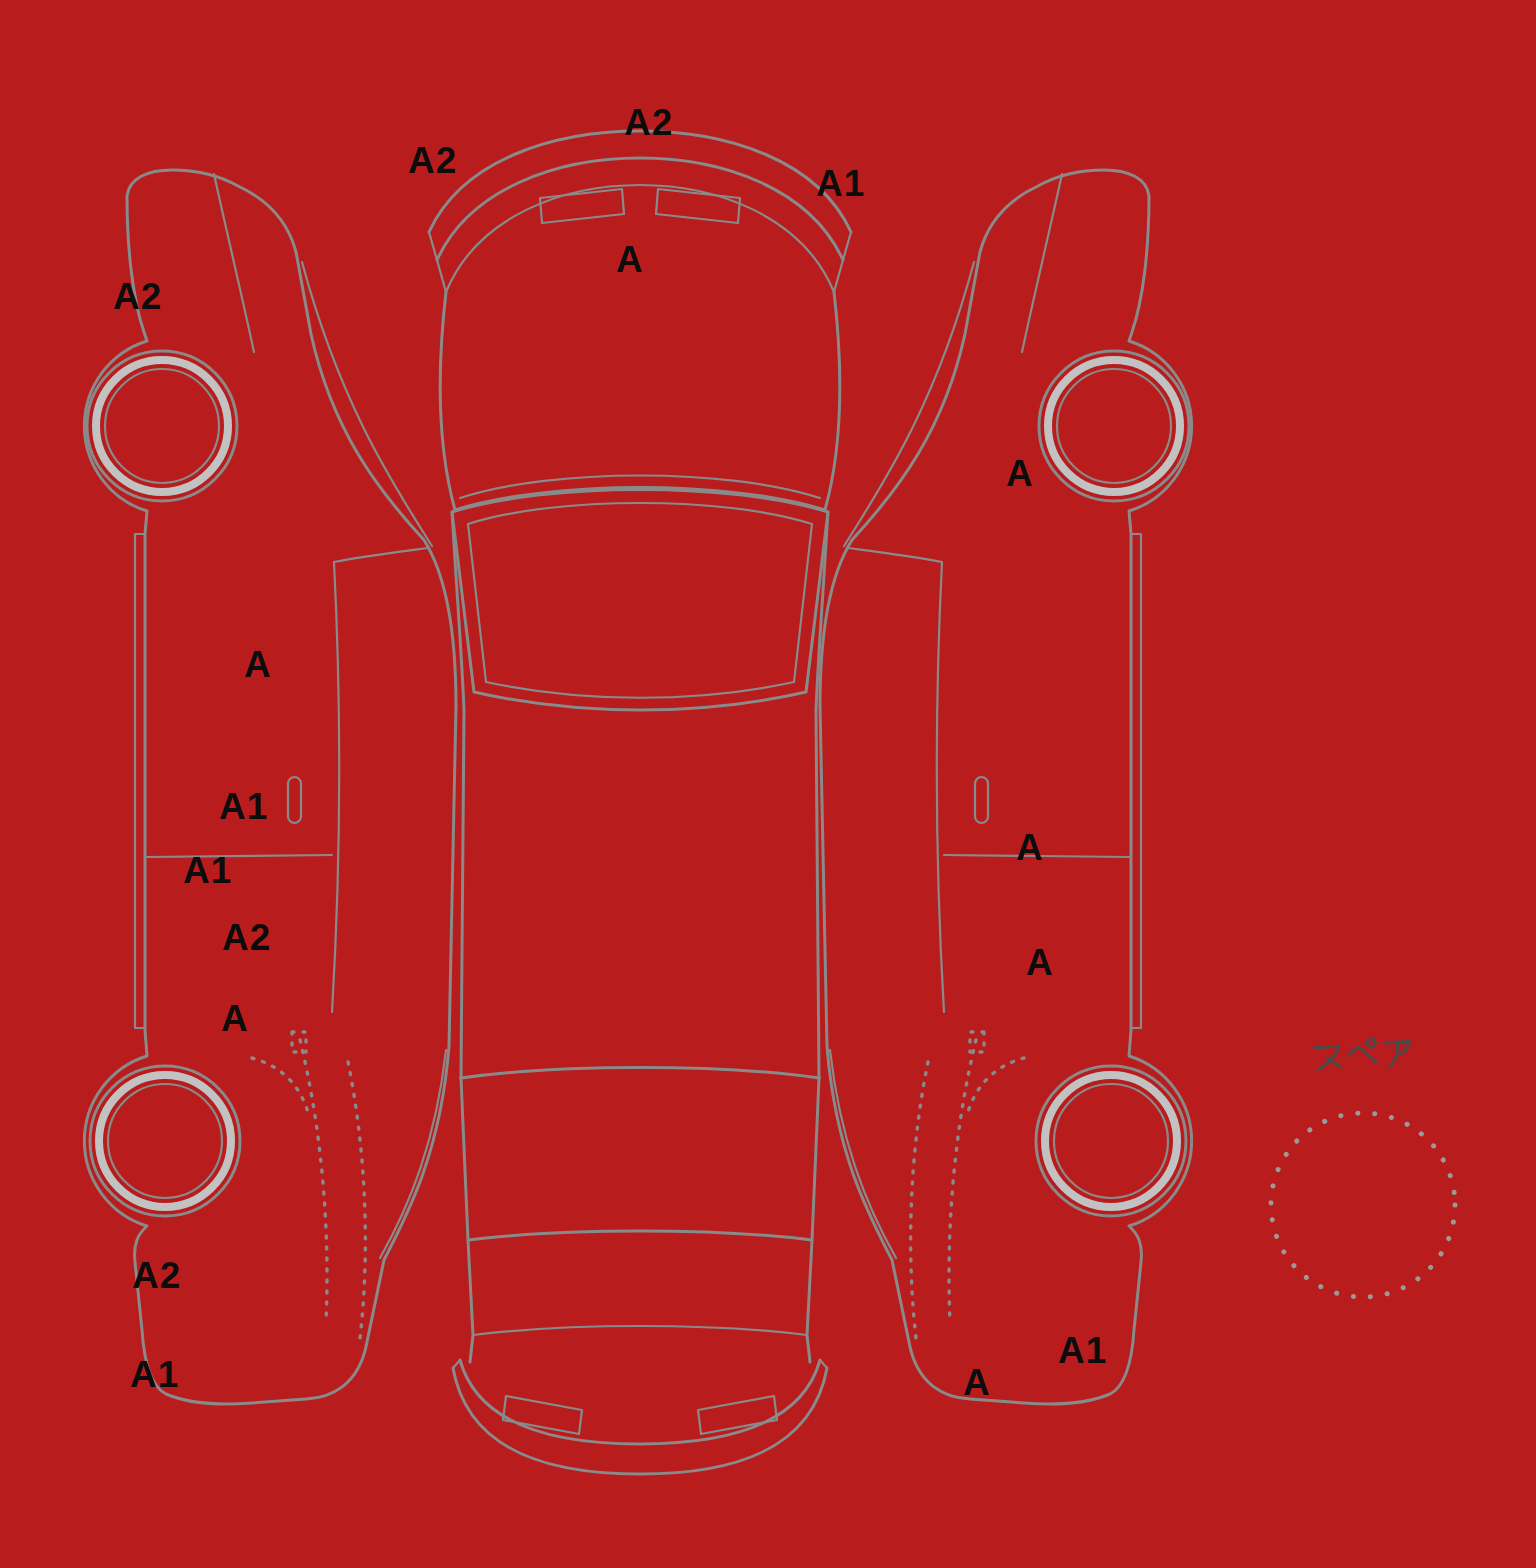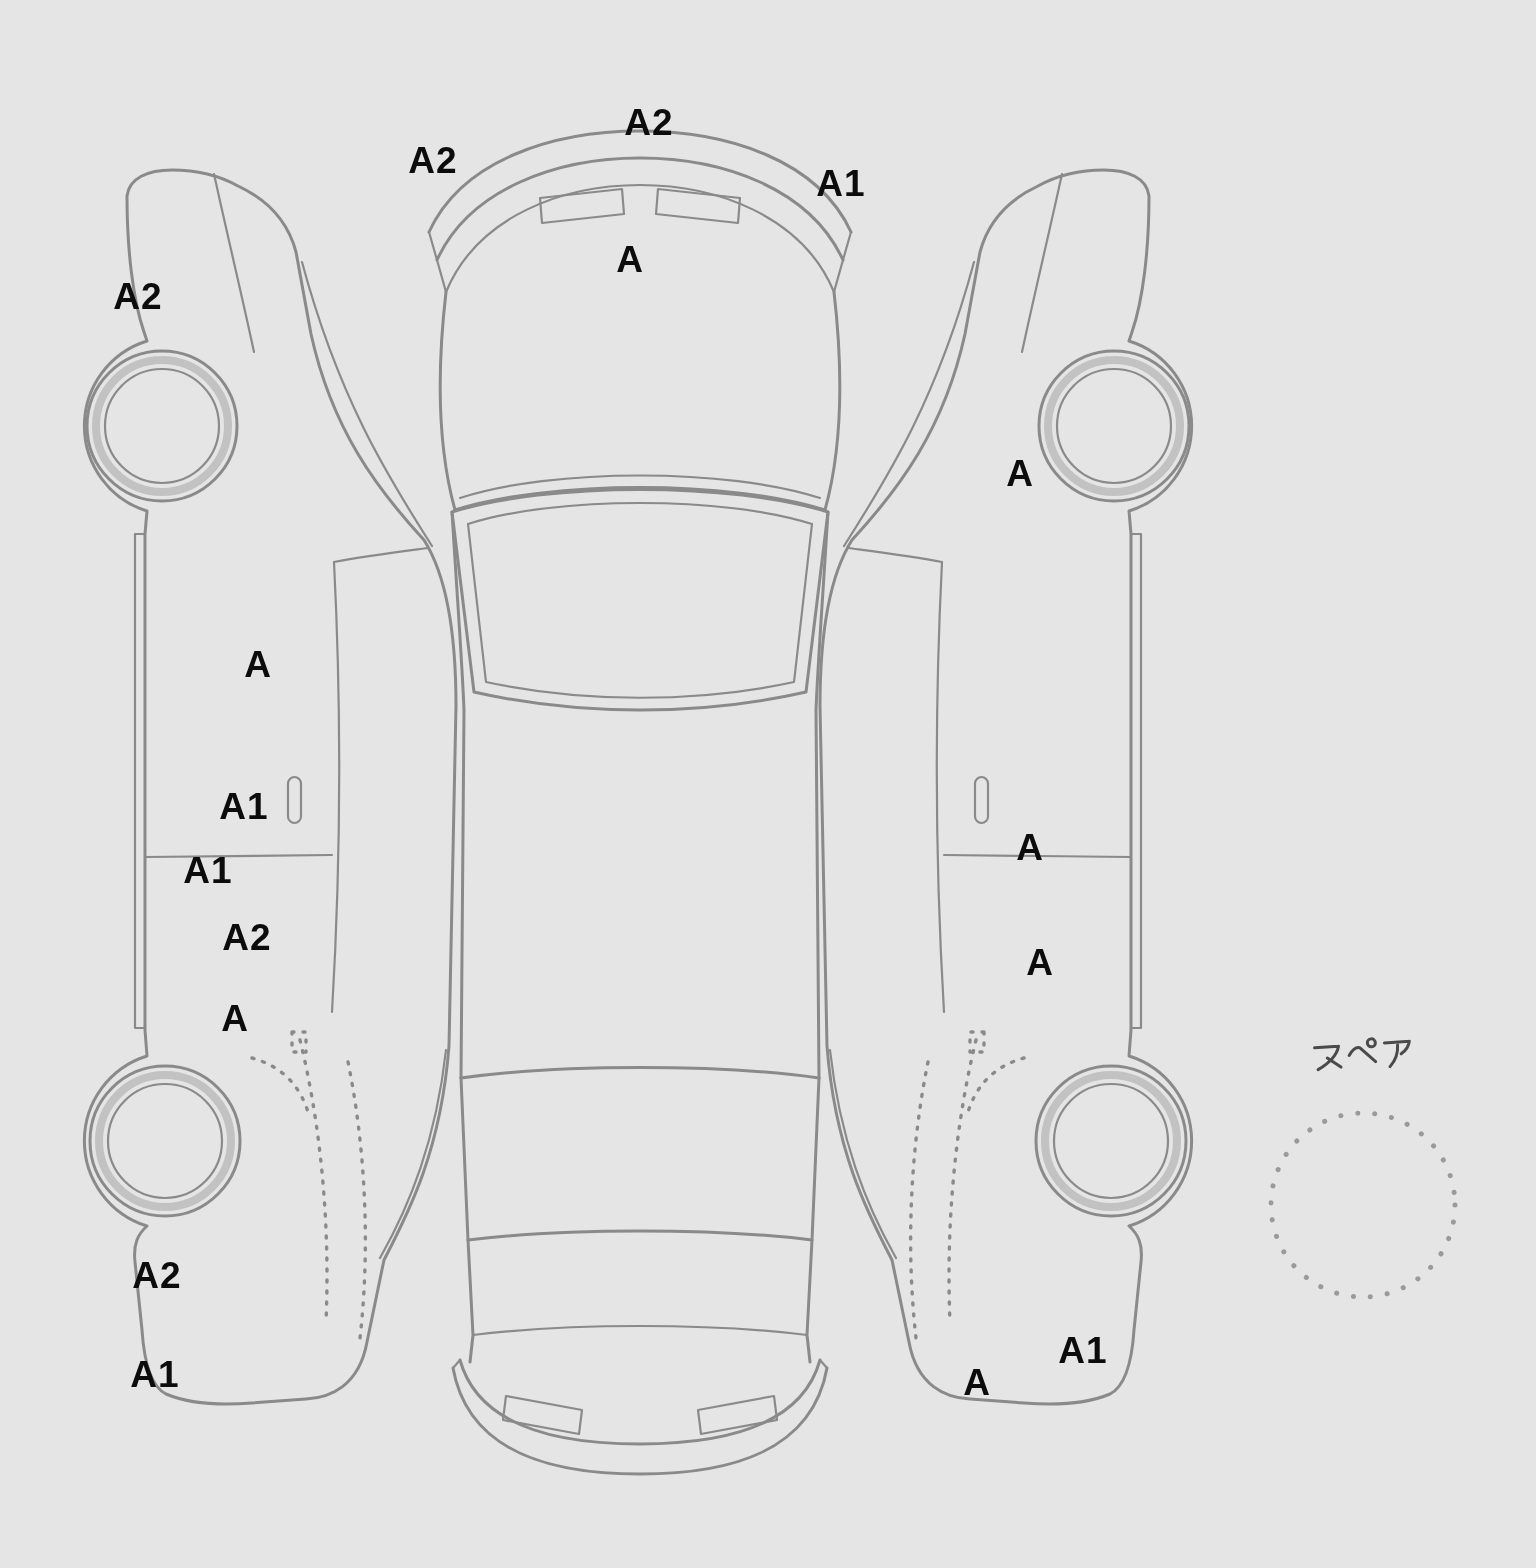--- a/index.html
+++ b/index.html
@@ -1,19 +1,19 @@
 <!DOCTYPE html>
 <html style="--line: #8a8a8a; --label: #0c0c0c;"><head>
 <meta charset="utf-8">
 <style>
   :root{ --line:#8a8a8a; --label:#0c0c0c; }
   html,body{ margin:0; padding:0; background:#ffffff; }
   .canvas{
     position:relative; width:1536px; height:1568px;
-    background:#e5e5e5; overflow:hidden;
+    background:#b91c1c; overflow:hidden;
     font-family:"Liberation Sans", sans-serif;
   }
   .canvas svg{ position:absolute; left:0; top:0; }
   .ln{ fill:none; stroke:var(--line); stroke-width:3; stroke-linecap:round; stroke-linejoin:round; }
   .thin{ stroke-width:2.2; }
   .dot{ stroke-dasharray:2 9; stroke-width:3.4; stroke-linecap:round; }
   .tire-mid{ fill:none; stroke:#c2c2c2; stroke-width:8; }
   #labels-layer{ position:absolute; left:0; top:0; width:100%; height:100%; z-index:5; }
   .label{
     position:absolute; transform:translate(-50%,-50%);

